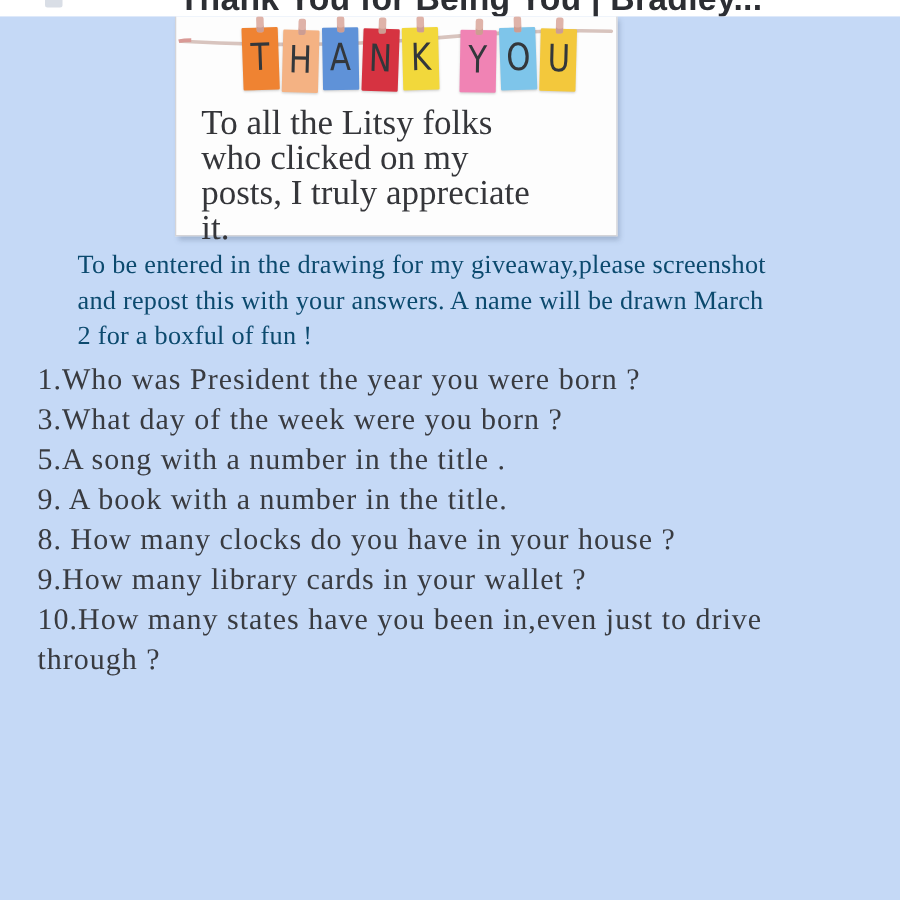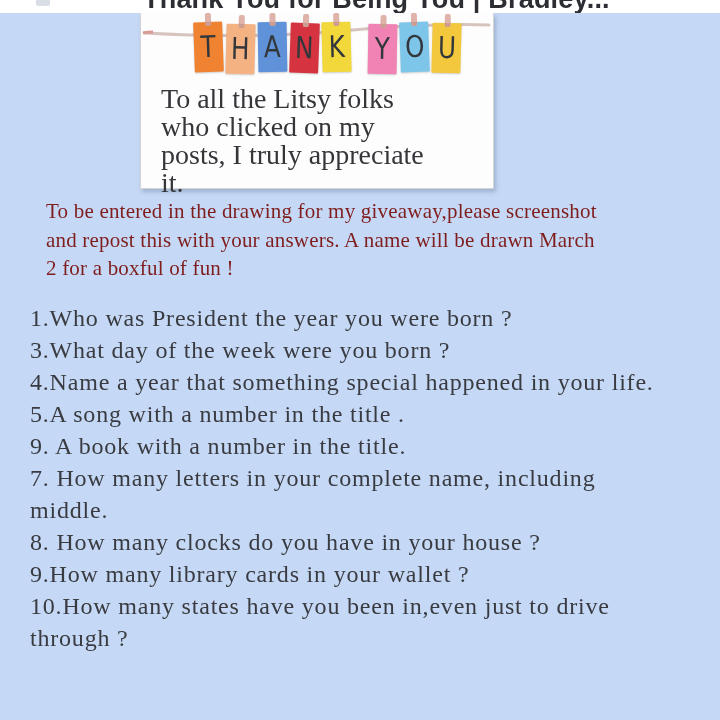--- a/index.html
+++ b/index.html
@@ -66,27 +66,27 @@
     box-shadow:inset 0 -4px 0 rgba(150,90,80,.25);
   }
 
   .card-msg{
     position:absolute;top:72px;left:20px;width:280px;margin:0;
     font-size:28px;line-height:28px;color:#35363a;
   }
 
   
   .intro{
-    position:absolute;top:184px;left:46px;width:560px;margin:0;
-    font-size:21px;line-height:28.5px;color:#7f1d1d;letter-spacing:.2px;
+    position:absolute;top:184px;left:62px;width:560px;margin:0;
+    font-size:21px;line-height:28.5px;color:#0c4a6e;letter-spacing:.2px;
   }
 
   
   .questions{
-    position:absolute;top:289px;left:30px;width:640px;
+    position:absolute;top:275px;left:30px;width:640px;
     font-size:24px;line-height:32px;color:#393b40;letter-spacing:.8px;
   }
   .question{margin:0;}
 </style>
 </head>
 <body>
 
 <div class="screen">
 
   <div class="titlebar">
@@ -146,27 +146,25 @@
     </div>
 
     <p class="intro">To be entered in the drawing for my giveaway,please screenshot and repost this with your answers. A name will be drawn March 2 for a boxful of fun !</p>
 
     <div class="questions">
   <p class="question">1.Who was President the year you were born ?</p>
 
 
   <p class="question">3.What day of the week were you born ?</p>
 
-  <p class="question">4.Name a year that something special happened in your life.</p>
 
   <p class="question">5.A song with a number in the title .</p>
 
   <p class="question">9. A book with a number in the title.</p>
 
-  <p class="question">7. How many letters in your complete name, including middle.</p>
 
   <p class="question">8. How many clocks do you have in your house ?</p>
 
   <p class="question">9.How many library cards in your wallet ?</p>
 
   <p class="question">10.How many states have you been in,even just to drive through ?</p>
 </div>
   </div>
 </div>
 

